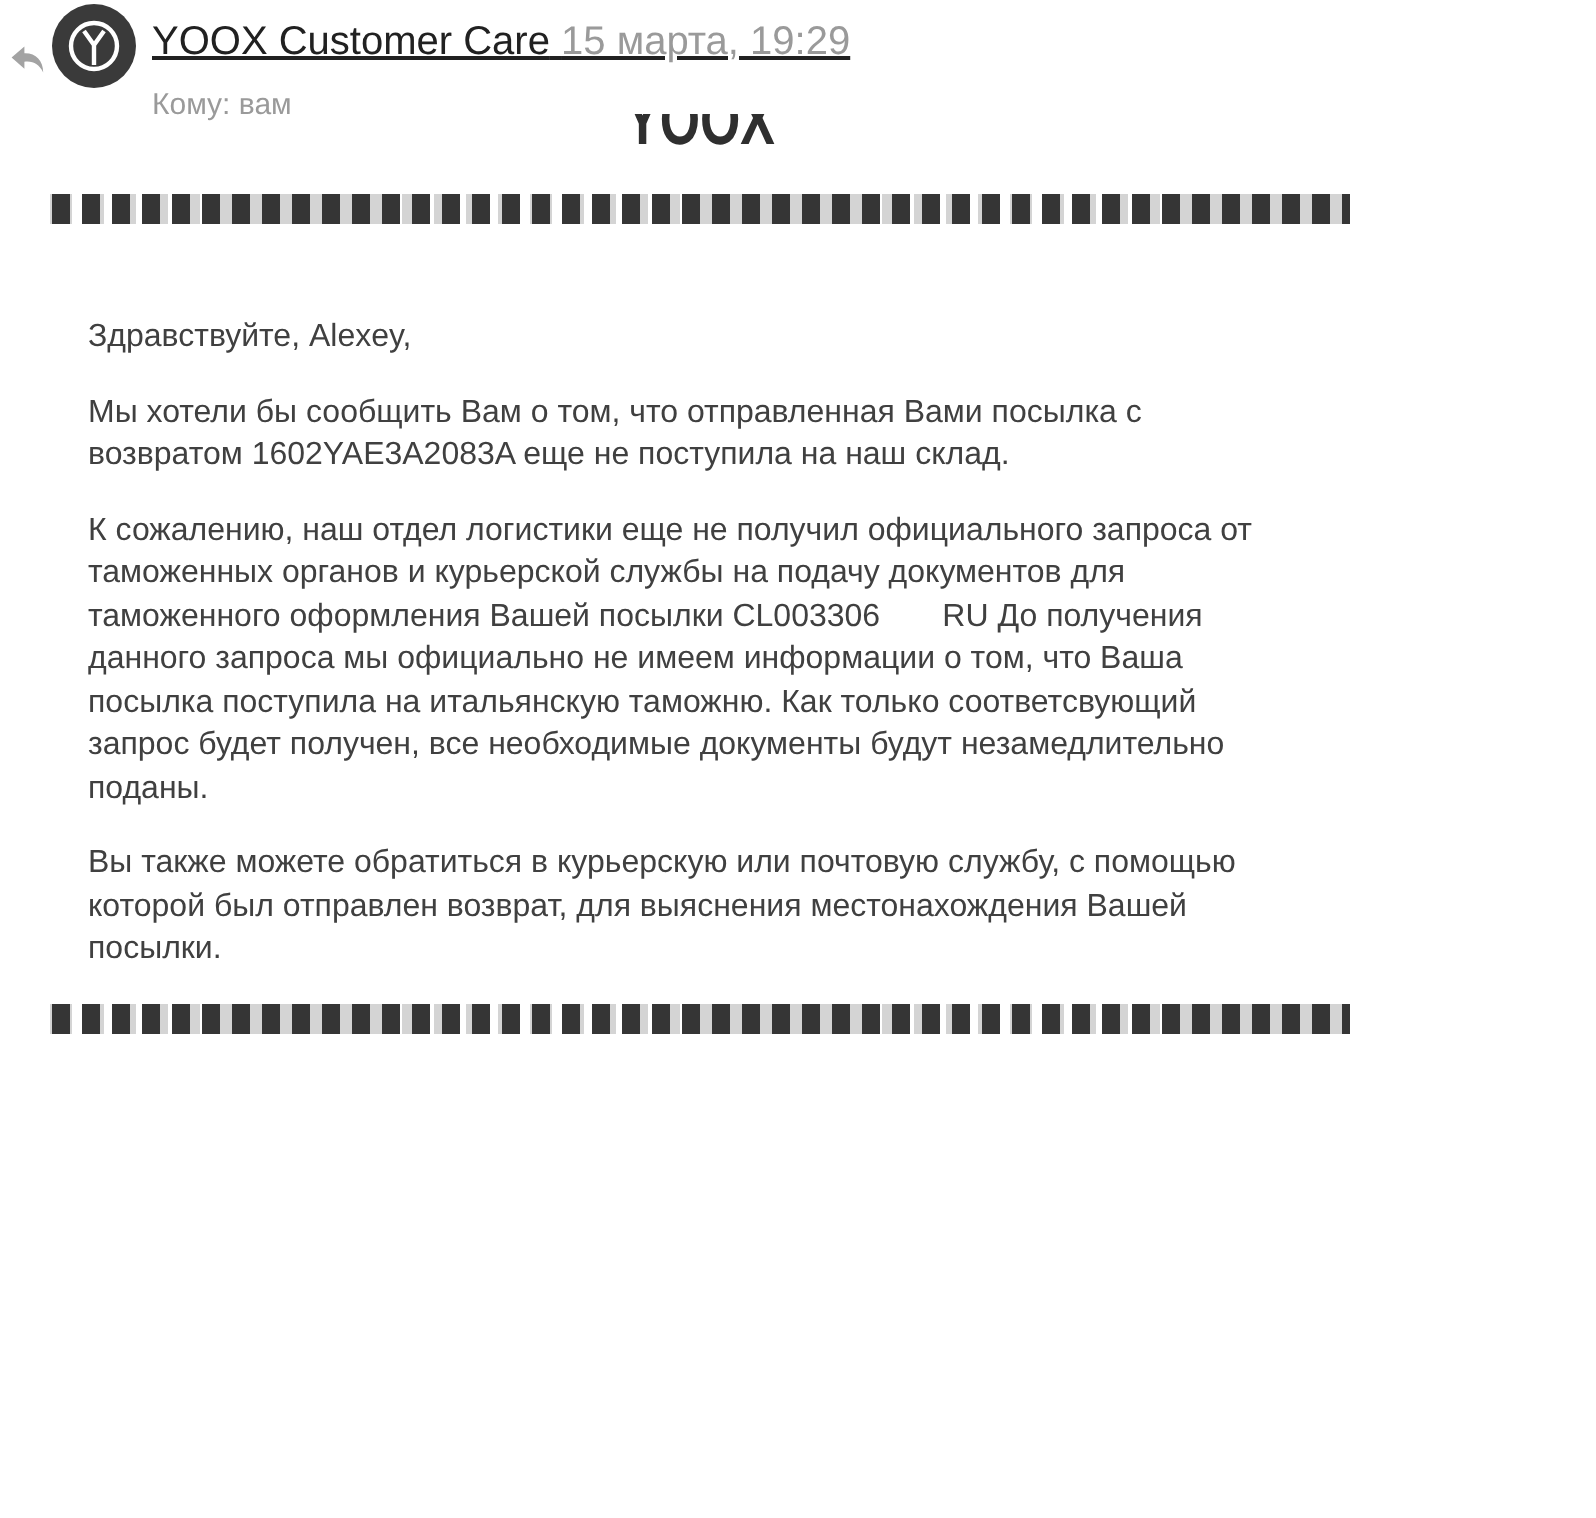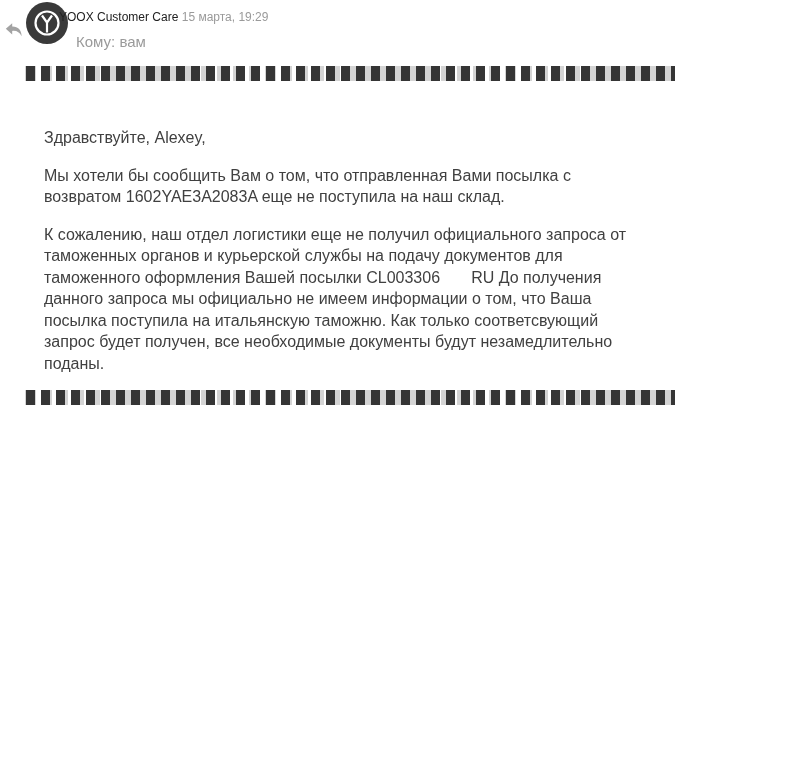--- a/index.html
+++ b/index.html
@@ -14,27 +14,27 @@
   .reply-btn {
     position: absolute; left: 5px; top: 22px;
     width: 18px; height: 17px; cursor: pointer;
   }
   .avatar {
     position: absolute; left: 26px; top: 2px;
     width: 42px; height: 42px; border-radius: 50%;
     cursor: pointer;
   }
   .sender-line {
-    position: absolute; left: 59px; top: 10px;
-    font-size: 12px; color: #212121; white-space: nowrap;
+    position: absolute; left: 76px; top: 10px;
+    font-size: 20px; color: #212121; white-space: nowrap; text-decoration: underline;
   }
   .sender-name { cursor: pointer; }
   .msg-date { color: #9a9a9a; }
   .to-line {
-    position: absolute; left: 76px; top: 33px;
+    position: absolute; left: 76px; top: 44px;
     font-size: 15px; color: #9a9a9a; cursor: pointer;
   }
 
   .email-body { margin-left: 25px; width: 650px; }
 
   .logo-clip {
     height: 22px; overflow: hidden;
     text-align: center; margin-top: 9px;
   }
   .logo-text {
@@ -87,32 +87,38 @@
     <div class="sender-line">
       <span class="sender-name">YOOX Customer Care</span>
       <span class="msg-date">15 марта, 19:29</span>
     </div>
 
     <div class="to-line">Кому: вам</div>
   </div>
 
   <div class="email-body">
 
+    <div class="logo-clip">
+      <span class="logo-text">YOOX</span>
+    </div>
 
     <div class="dash-line top"></div>
 
     <div class="message">
       <p>Здравствуйте, Alexey,</p>
       <p>Мы хотели бы сообщить Вам о том, что отправленная Вами посылка с
 возвратом 1602YAE3A2083A еще не поступила на наш склад.</p>
       <p>К сожалению, наш отдел логистики еще не получил официального запроса от
 таможенных органов и курьерской службы на подачу документов для
 таможенного оформления Вашей посылки CL003306&nbsp;&nbsp;&nbsp;&nbsp;&nbsp;&nbsp; RU До получения
 данного запроса мы официально не имеем информации о том, что Ваша
 посылка поступила на итальянскую таможню. Как только соответсвующий
 запрос будет получен, все необходимые документы будут незамедлительно
 поданы.</p>
+      <p>Вы также можете обратиться в курьерскую или почтовую службу, с помощью
+которой был отправлен возврат, для выяснения местонахождения Вашей
+посылки.</p>
     </div>
 
     <div class="dash-line bottom"></div>
   </div>
 
 </div>
 
 </body></html>

